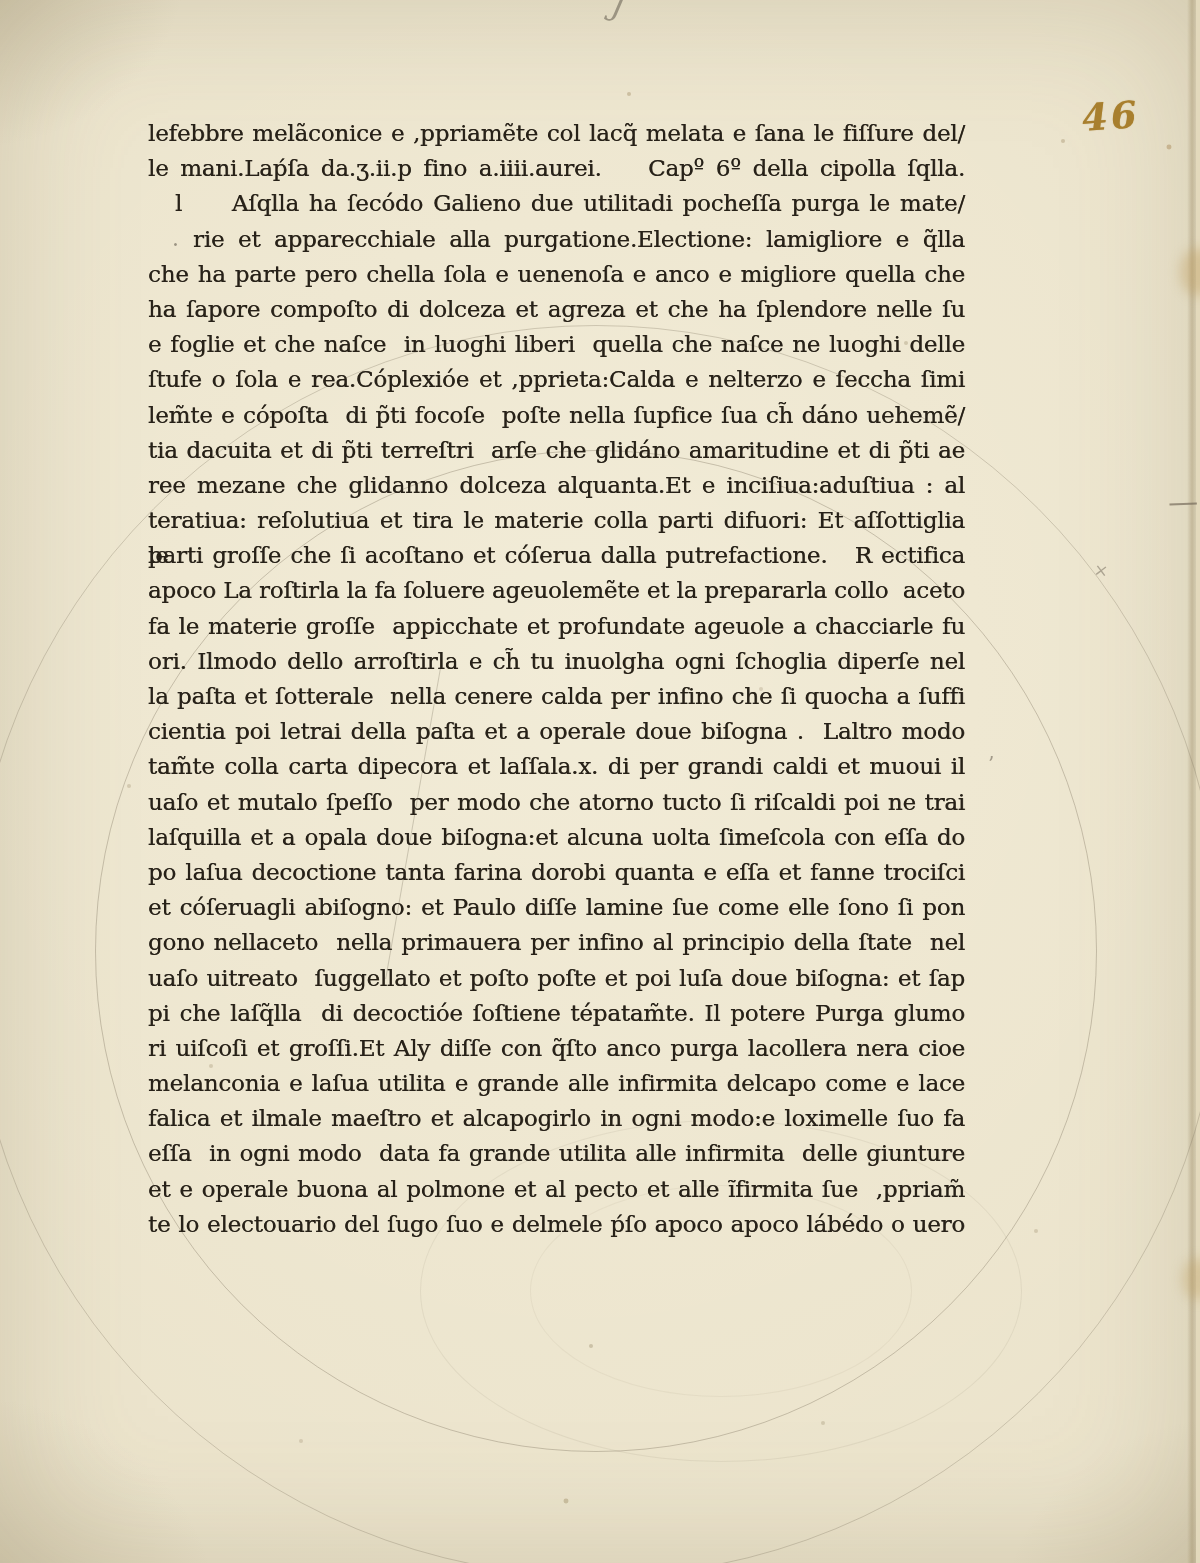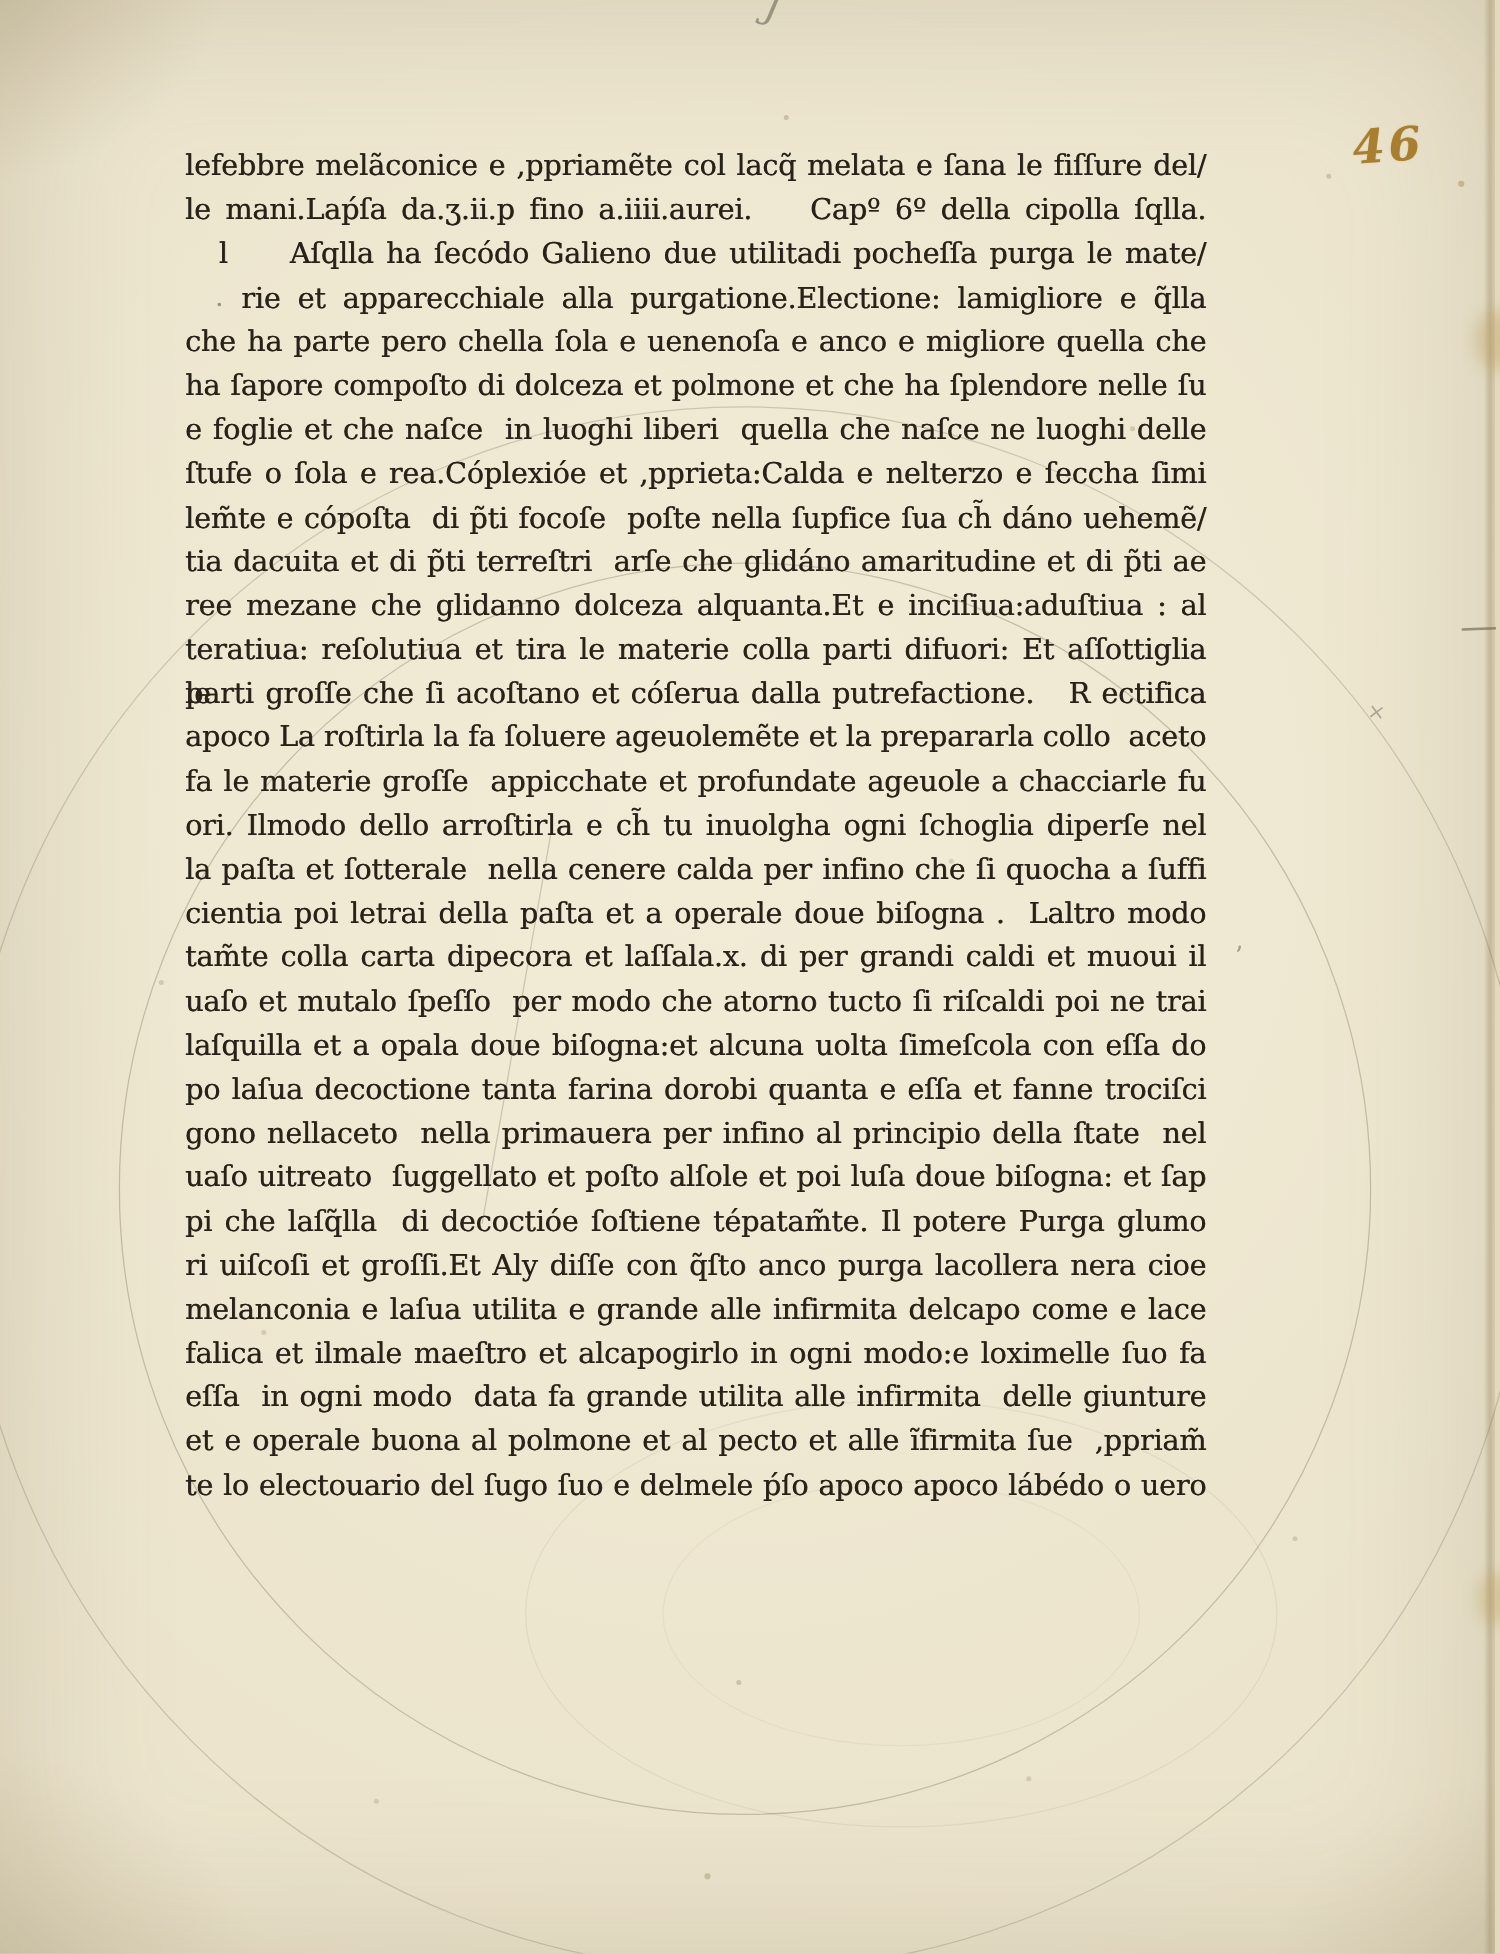--- a/index.html
+++ b/index.html
@@ -119,39 +119,40 @@
   <div class="mark m-cross">×</div>
   <div class="mark m-dot">·</div>
   <div class="mark m-tick">’</div>
 
   <div class="text-block">
       <div class="line">lefebbre melãconice e ,ppriamẽte col lacq̃ melata e ſana le fiſſure del/</div>
       <div class="line">le mani.Laṕſa da.ʒ.ii.p fino a.iiii.aurei.    Capº 6º della cipolla ſqlla.</div>
       <div class="line" style="padding-left: 27px;">l     Aſqlla ha ſecódo Galieno due utilitadi pocheſſa purga le mate/</div>
       <div class="line" style="padding-left: 45px;">rie et apparecchiale alla purgatione.Electione: lamigliore e q̃lla</div>
       <div class="line">che ha parte pero chella ſola e uenenoſa e anco e migliore quella che</div>
-      <div class="line">ha ſapore compoſto di dolceza et polmone et che ha ſplendore nelle ſu</div>
+      <div class="line">ha ſapore compoſto di dolceza et agreza et che ha ſplendore nelle ſu</div>
       <div class="line">e foglie et che naſce  in luoghi liberi  quella che naſce ne luoghi delle</div>
       <div class="line">ſtufe o ſola e rea.Cóplexióe et ,pprieta:Calda e nelterzo e ſeccha ſimi</div>
       <div class="line">lem̃te e cópoſta  di p̃ti focoſe  poſte nella ſupfice ſua ch̃ dáno uehemẽ/</div>
       <div class="line">tia dacuita et di p̃ti terreſtri  arſe che glidáno amaritudine et di p̃ti ae</div>
       <div class="line">ree mezane che glidanno dolceza alquanta.Et e inciſiua:aduſtiua : al</div>
       <div class="line">teratiua: reſolutiua et tira le materie colla parti difuori: Et aſſottiglia  le</div>
       <div class="line">parti groſſe che ſi acoſtano et cóſerua dalla putrefactione.   R ectifica</div>
       <div class="line">apoco La roſtirla la fa ſoluere ageuolemẽte et la prepararla collo  aceto</div>
       <div class="line">fa le materie groſſe  appicchate et profundate ageuole a chacciarle fu</div>
       <div class="line">ori. Ilmodo dello arroſtirla e ch̃ tu inuolgha ogni ſchoglia diperſe nel</div>
       <div class="line">la paſta et ſotterale  nella cenere calda per infino che ſi quocha a ſuffi</div>
       <div class="line">cientia poi letrai della paſta et a operale doue biſogna .  Laltro modo</div>
       <div class="line">tam̃te colla carta dipecora et laſſala.x. di per grandi caldi et muoui il</div>
       <div class="line">uaſo et mutalo ſpeſſo  per modo che atorno tucto ſi riſcaldi poi ne trai</div>
       <div class="line">laſquilla et a opala doue biſogna:et alcuna uolta ſimeſcola con eſſa do</div>
       <div class="line">po laſua decoctione tanta farina dorobi quanta e eſſa et fanne trociſci</div>
+      <div class="line">et cóſeruagli abiſogno: et Paulo diſſe lamine ſue come elle ſono ſi pon</div>
       <div class="line">gono nellaceto  nella primauera per infino al principio della ſtate  nel</div>
-      <div class="line">uaſo uitreato  ſuggellato et poſto alſole et poi luſa doue biſogna: et ſap</div>
+      <div class="line">uaſo uitreato  ſuggellato et poſto poſte et poi luſa doue biſogna: et ſap</div>
       <div class="line">pi che laſq̃lla  di decoctióe ſoſtiene tépatam̃te. Il potere Purga glumo</div>
       <div class="line">ri uiſcoſi et groſſi.Et Aly diſſe con q̃ſto anco purga lacollera nera cioe</div>
       <div class="line">melanconia e laſua utilita e grande alle infirmita delcapo come e lace</div>
       <div class="line">falica et ilmale maeſtro et alcapogirlo in ogni modo:e loximelle ſuo fa</div>
       <div class="line">eſſa  in ogni modo  data fa grande utilita alle infirmita  delle giunture</div>
       <div class="line">et e operale buona al polmone et al pecto et alle ĩfirmita ſue  ,ppriam̃</div>
       <div class="line">te lo electouario del ſugo ſuo e delmele ṕſo apoco apoco lábédo o uero</div>
     </div>
 
 </div>

